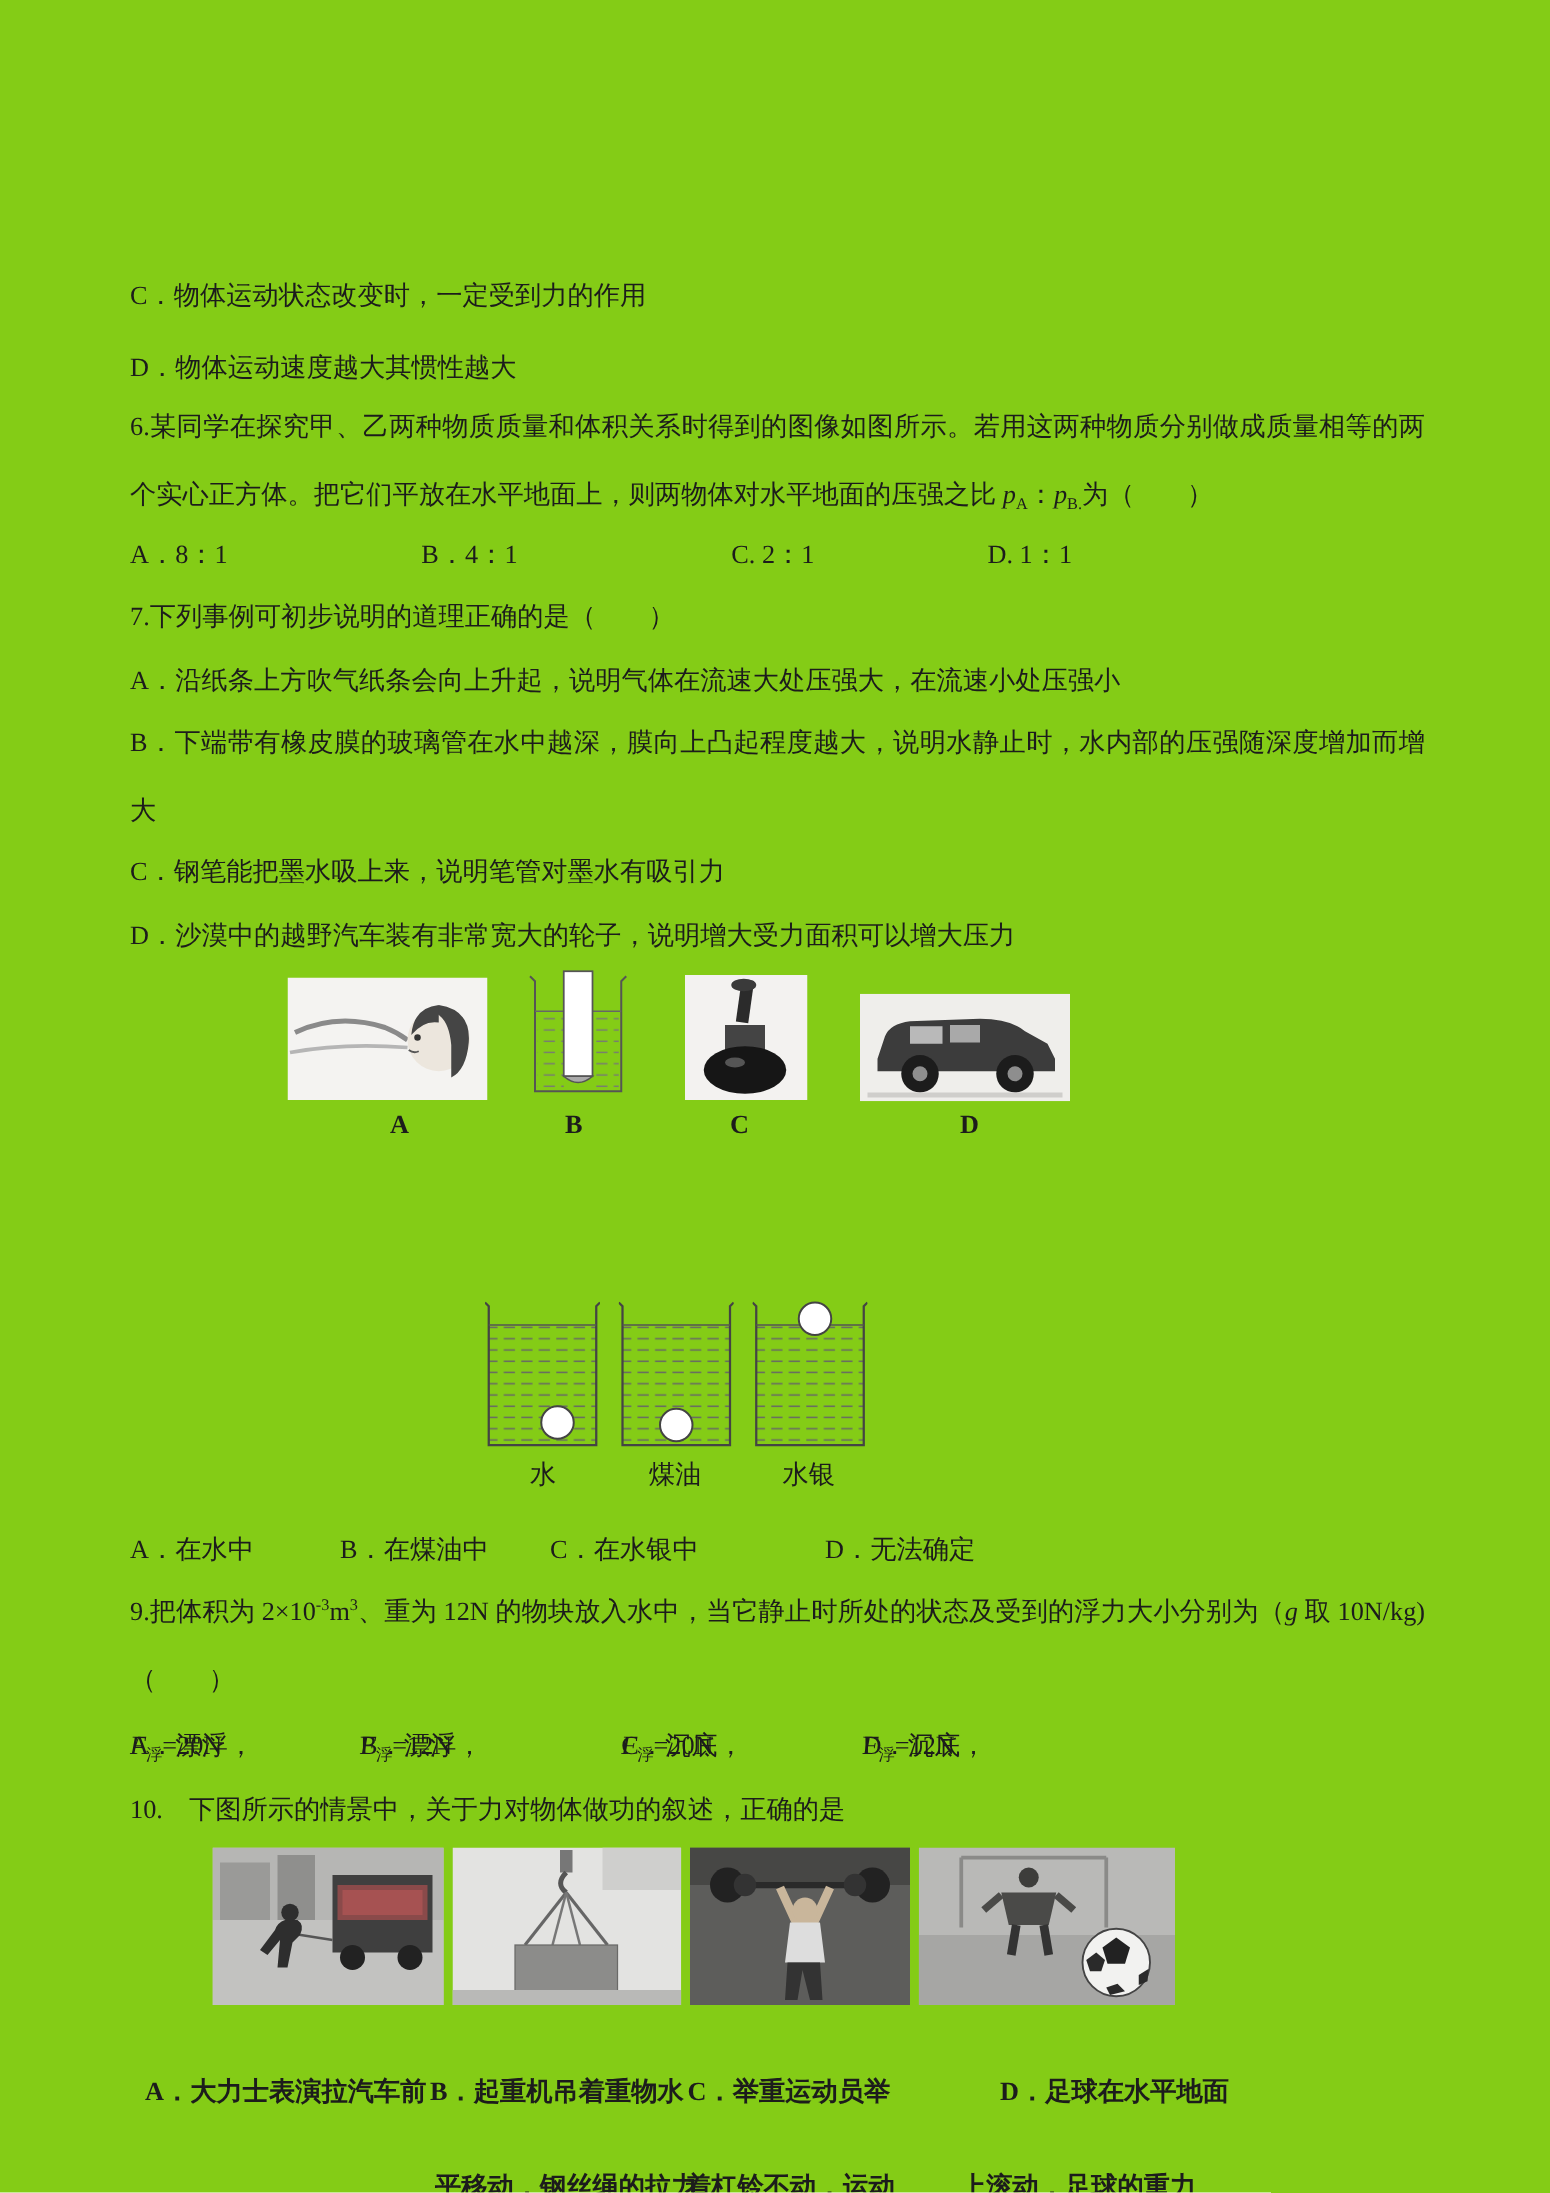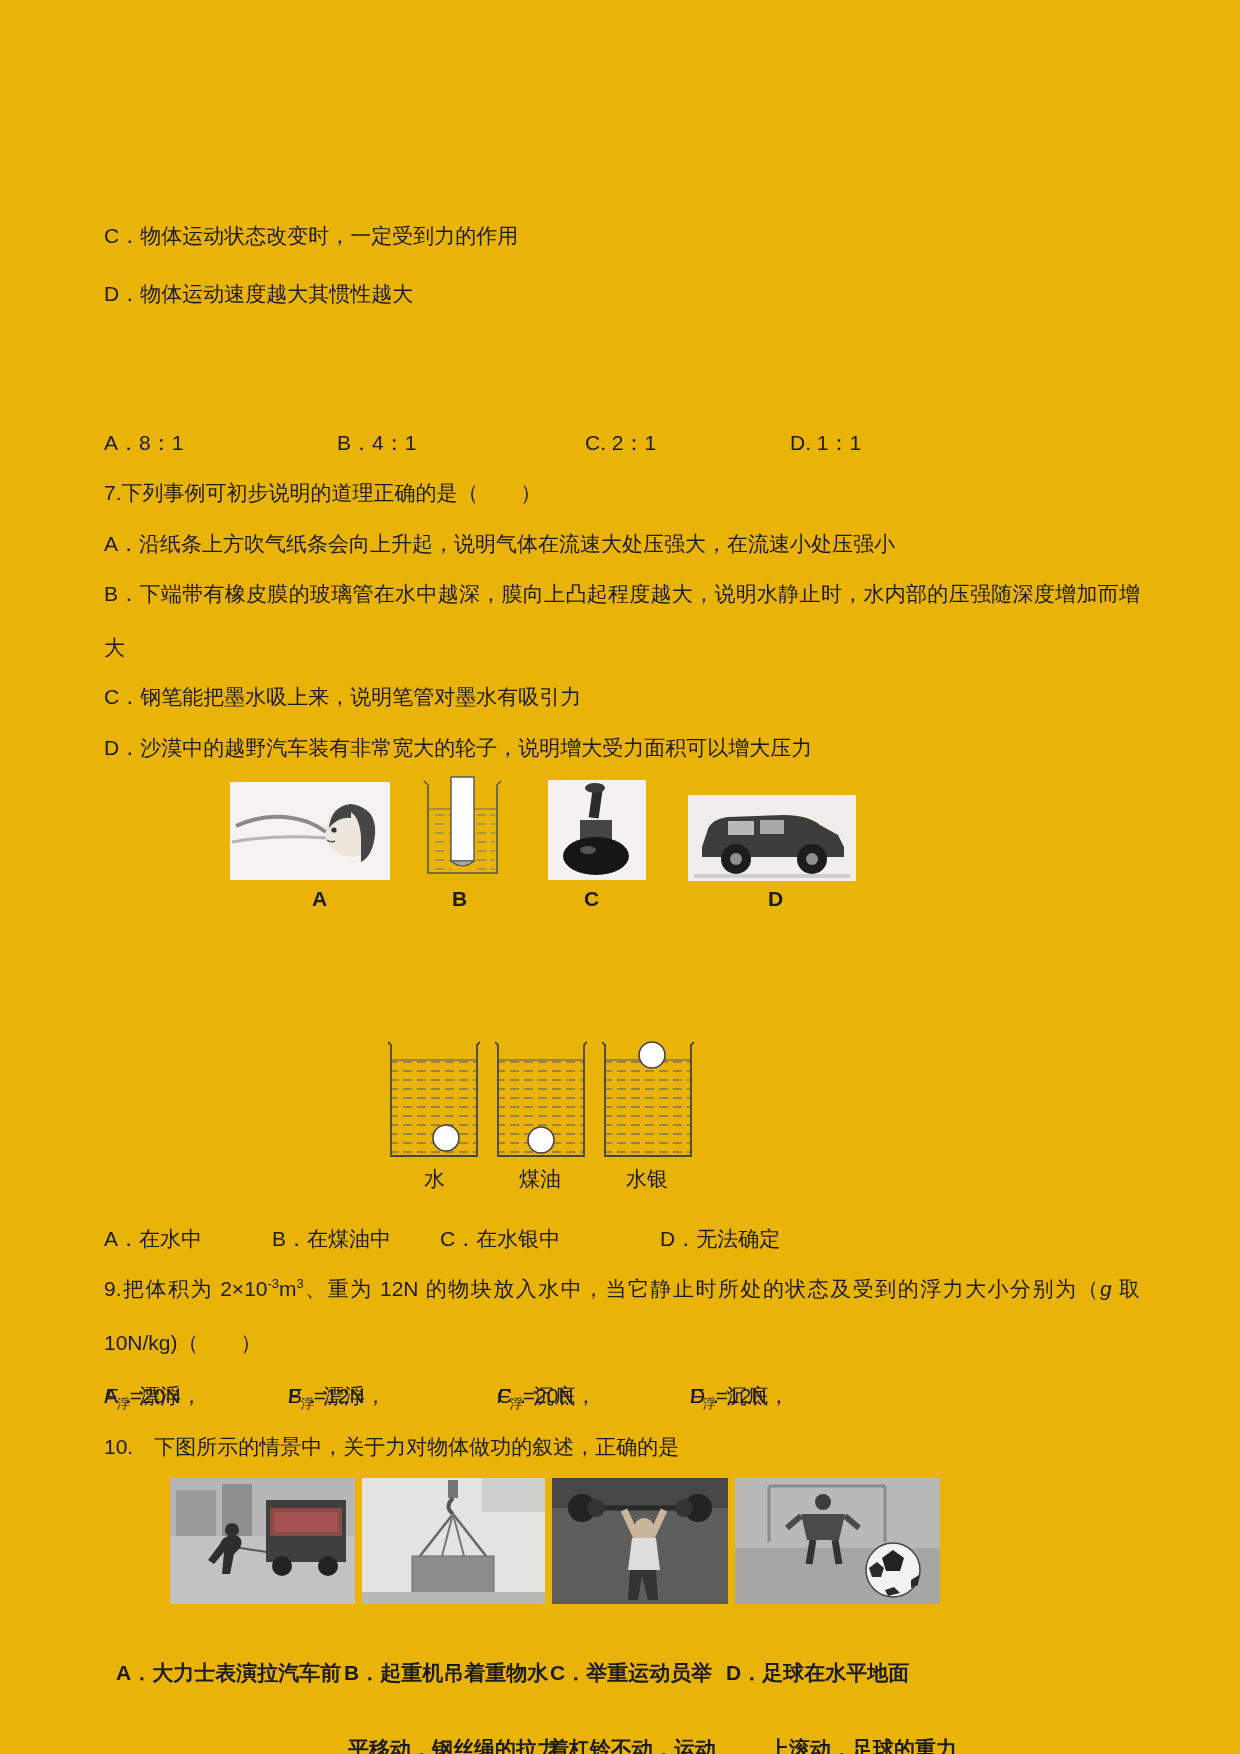--- a/index.html
+++ b/index.html
@@ -1,21 +1,21 @@
 <!DOCTYPE html>
 <html><head>
 <meta charset="utf-8">
 <style>
   * { margin:0; padding:0; box-sizing:border-box; }
   html,body { background:#ffffff; }
   body { width:1240px; }
   .page {
     position:relative; width:1240px; height:1754px;
-    background:#eab308; overflow:hidden;
-    font-family:Liberation Sans, sans-serif;
+    background:#84cc16; overflow:hidden;
+    font-family:Liberation Serif, serif;
     font-size:21px; color:#1c1c1c;
   }
   .b { position:absolute; left:104px; width:1036px; line-height:54px; }
   .just { text-align:justify; }
   .row { position:absolute; left:0; width:1044px; height:54px; line-height:54px; }
   .row span { position:absolute; white-space:nowrap; }
   sub { font-size:13px; line-height:0; }
   sup { font-size:13px; line-height:0; }
   i { font-style:italic; }
   .fig { position:absolute; }
@@ -24,20 +24,21 @@
   .caps { font-weight:bold; }
 </style>
 </head>
 <body>
 
 <div class="page">
 
   <div class="b" style="top:209px">C．物体运动状态改变时，一定受到力的作用</div>
   <div class="b" style="top:267px">D．物体运动速度越大其惯性越大</div>
 
+  <div class="b just" style="top:314px"><span>6.某同学在探究甲、乙两种物质质量和体积关系时得到的图像如图所示。若用这两种物质分别做成质量相等的两个实心正方体。把它们平放在水平地面上，则两物体对水平地面的压强之比 </span><i>p</i><sub>A</sub><span>：</span><i>p</i><sub>B.</sub><span>为（　　）</span></div>
   <div class="row" style="top:416px">
     <span style="left:104px">A．8：1</span>
     <span style="left:337px">B．4：1</span>
     <span style="left:585px">C. 2：1</span>
     <span style="left:790px">D.  1：1</span>
   </div>
 
   <div class="b" style="top:466px">7.下列事例可初步说明的道理正确的是（　　）</div>
   <div class="b" style="top:517px">A．沿纸条上方吹气纸条会向上升起，说明气体在流速大处压强大，在流速小处压强小</div>
   <div class="b just" style="top:567px">B．下端带有橡皮膜的玻璃管在水中越深，膜向上凸起程度越大，说明水静止时，水内部的压强随深度增加而增大</div>
@@ -227,21 +228,21 @@
       <path d="M134 90 l8 -6 l7 6 l-3 9 l-9 0 z" fill="#2a2a2a"></path>
       <path d="M176 102 l8 -5 l-1 10 l-7 3 z" fill="#2a2a2a"></path>
       <path d="M150 112 l9 -3 l6 6 l-12 3 z" fill="#2a2a2a"></path>
     </svg>
   </div>
 
   <div class="row" style="top:1646px">
     <span class="caps" style="left:116px">A．大力士表演拉汽车前</span>
     <span class="caps" style="left:344px">B．起重机吊着重物水</span>
     <span class="caps" style="left:550px">C．举重运动员举</span>
-    <span class="caps" style="left:726px">D．足球在水平地面</span>
+    <span class="caps" style="left:800px">D．足球在水平地面</span>
   </div>
   <div class="row" style="top:1722px">
     <span class="caps" style="left:348px">平移动，钢丝绳的拉力</span>
     <span class="caps" style="left:548px">着杠铃不动，运动</span>
     <span class="caps" style="left:768px">上滚动，足球的重力</span>
   </div>
 
 </div>
 
 </body></html>

